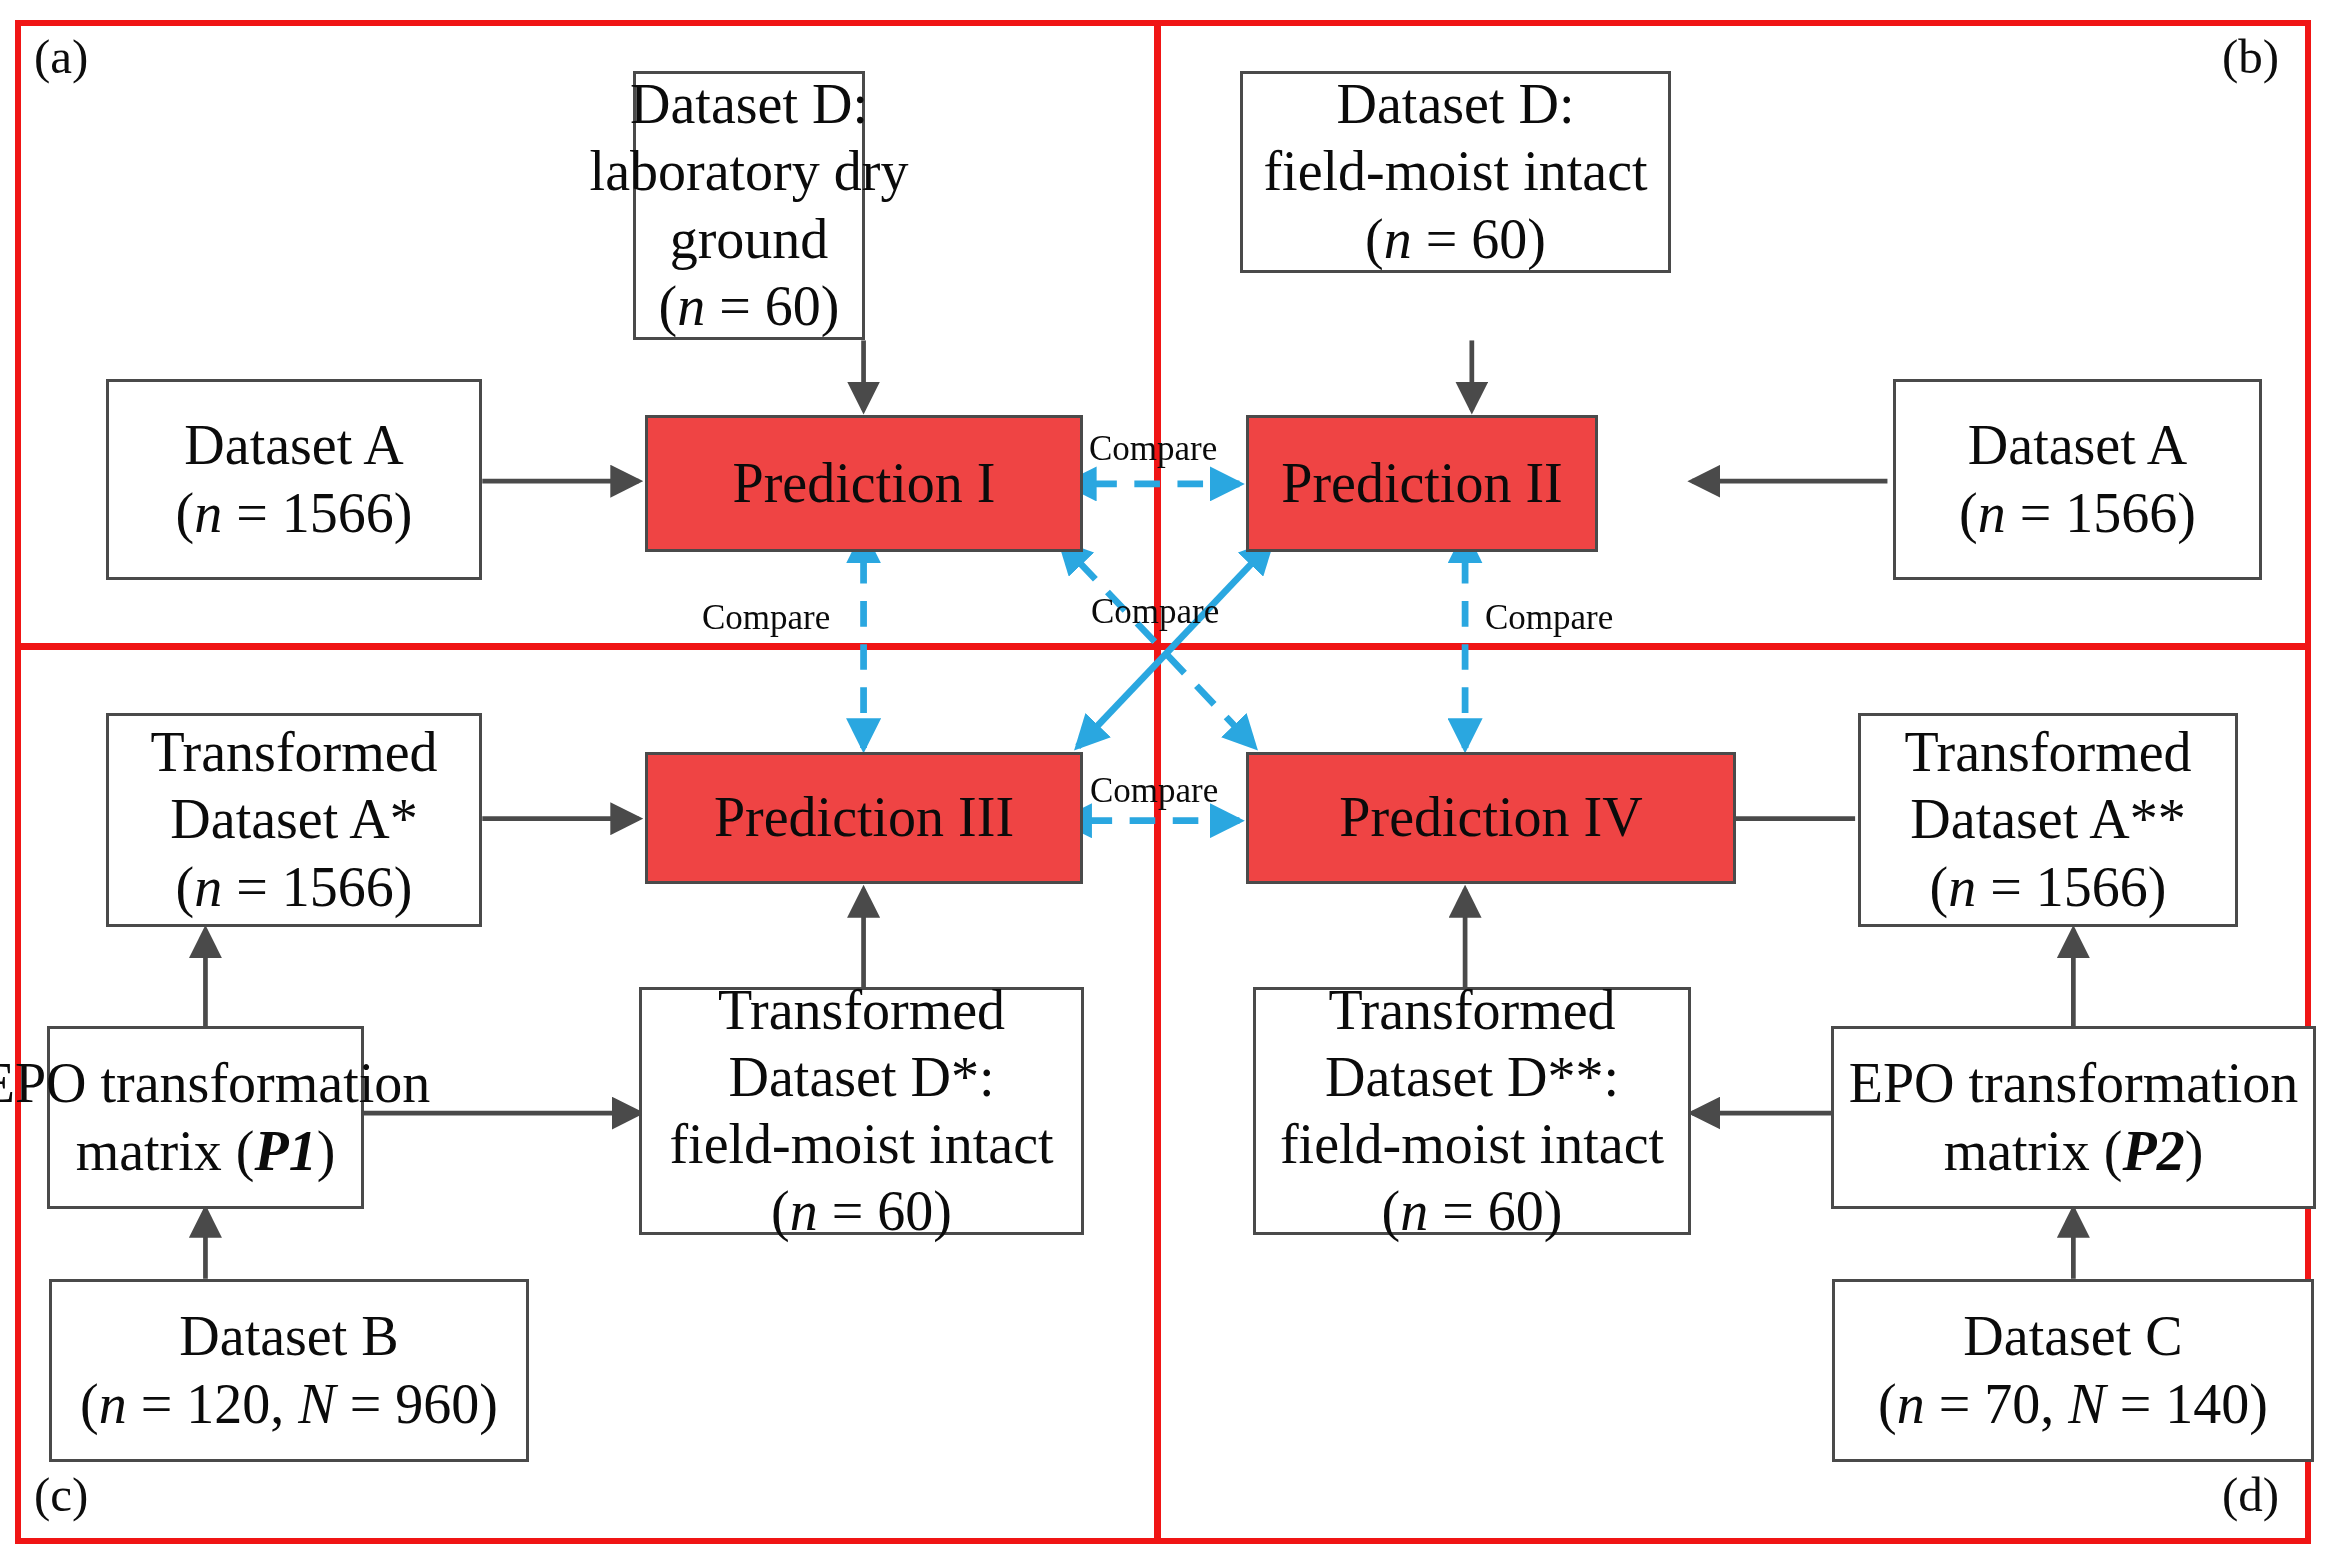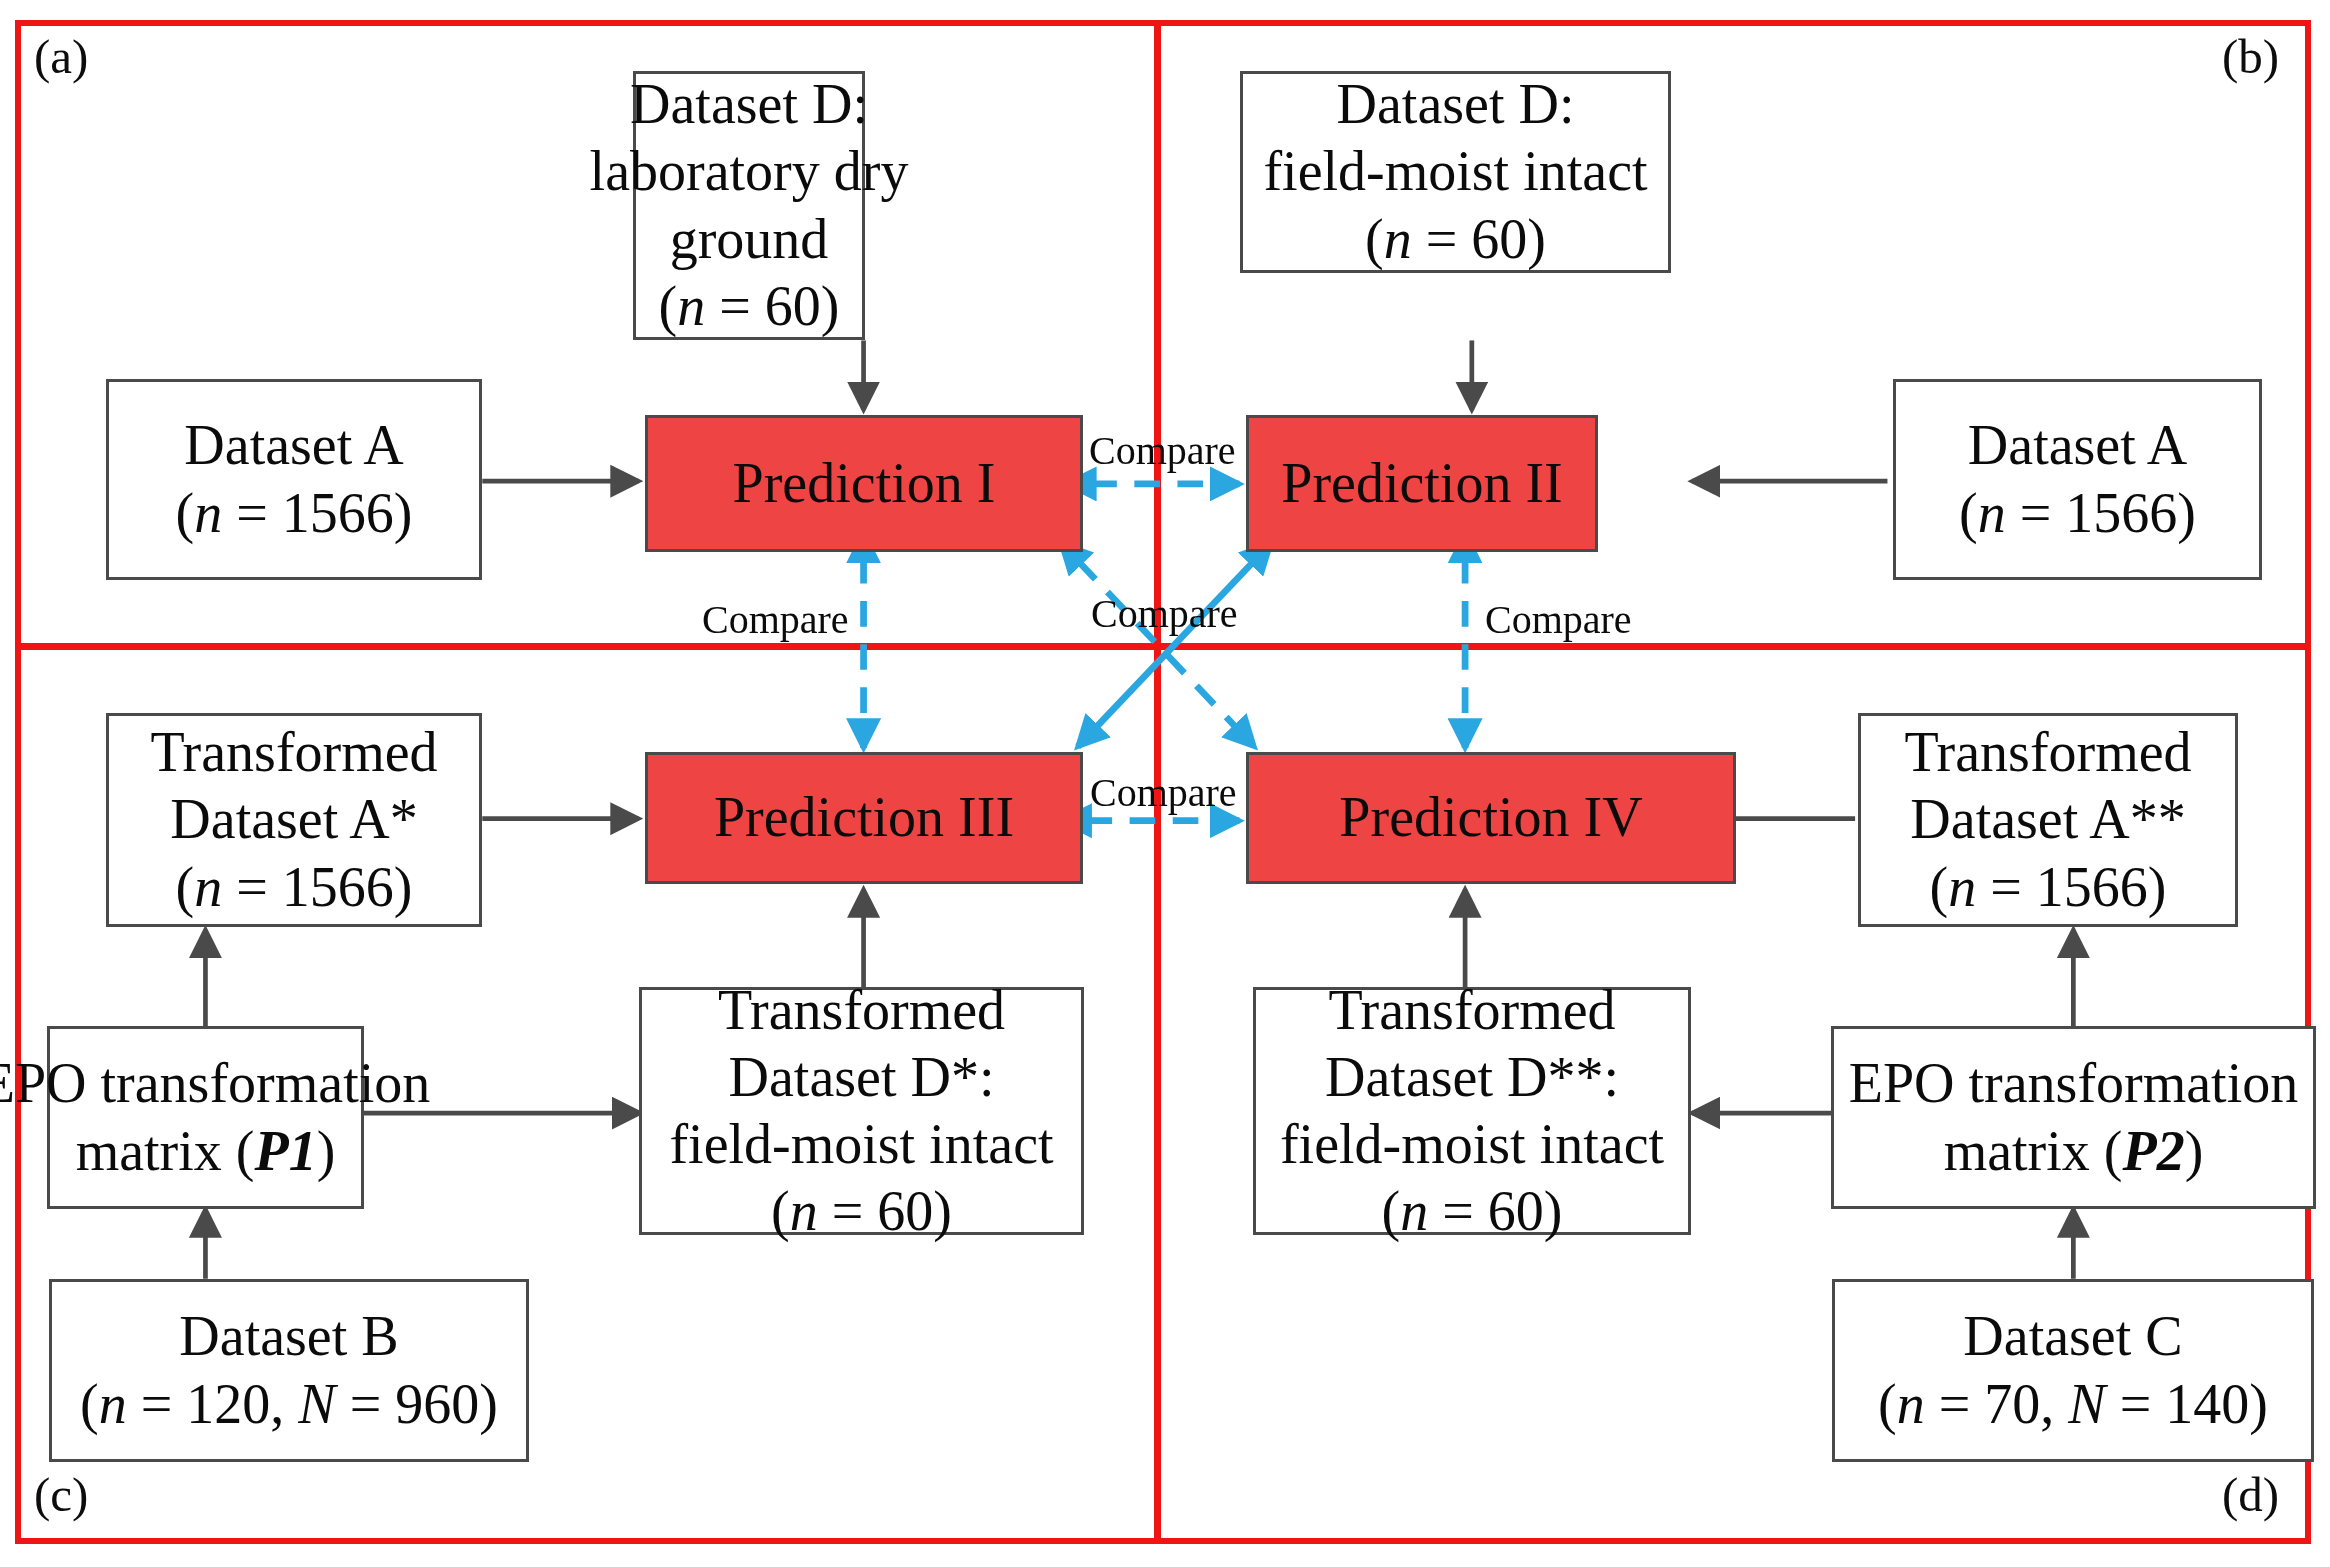--- a/index.html
+++ b/index.html
@@ -61,21 +61,21 @@
   .bi{font-style:italic;font-weight:bold;}
   
   #arrows{
     position:absolute;left:0;top:0;
     width:2330px;height:1568px;
     pointer-events:none;
   }
   
   .cmp{
     position:absolute;
-    font-size:40px;
+    font-size:35px;
     color:#0b0b0b;
     white-space:nowrap;
     line-height:1;
   }
 </style>
 </head>
 <body>
 
 <div id="canvas">
 

